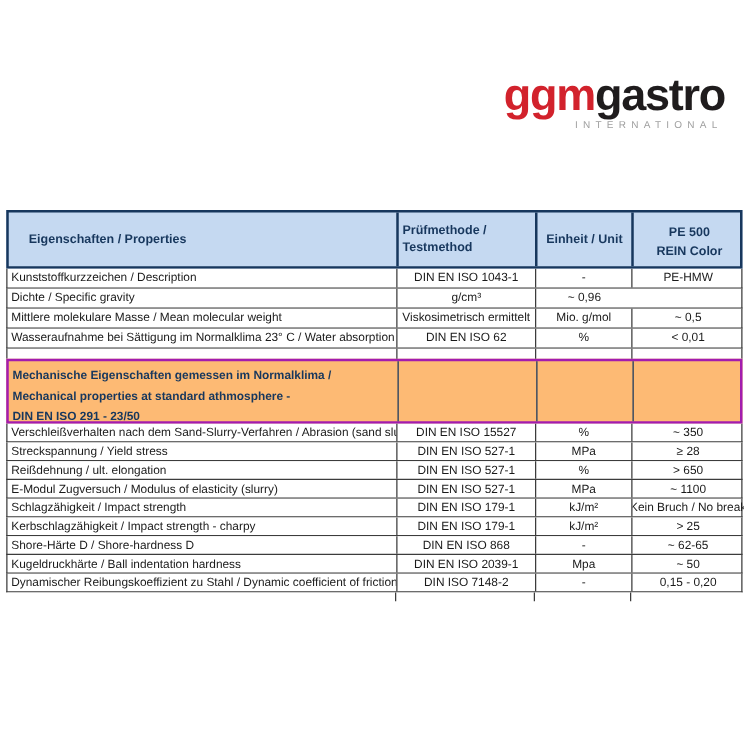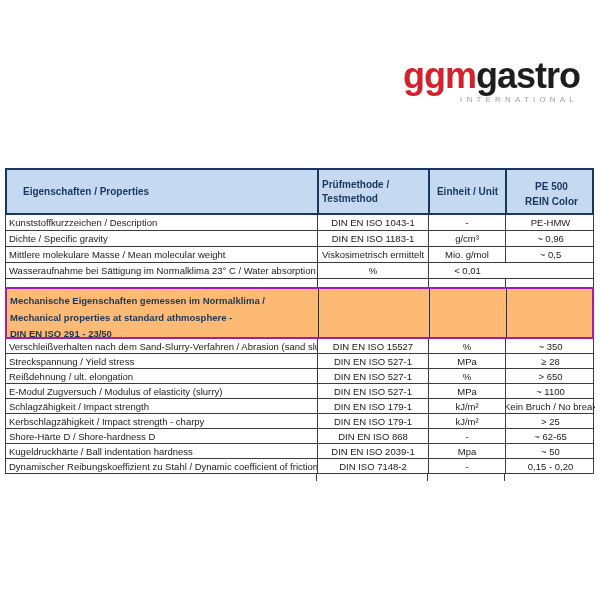--- a/index.html
+++ b/index.html
@@ -77,32 +77,32 @@
     </div>
 
     <div class="grid drow">
       <div class="cell c-prop">Kunststoffkurzzeichen / Description</div>
       <div class="cell c-mid">DIN EN ISO 1043-1</div>
       <div class="cell c-mid">-</div>
       <div class="cell c-mid">PE-HMW</div>
     </div>
     <div class="grid drow">
       <div class="cell c-prop">Dichte / Specific gravity</div>
-      <div class="cell c-mid">DIN EN ISO 1183-1</div>
       <div class="cell c-mid">g/cm³</div>
       <div class="cell c-mid">~ 0,96</div>
     </div>
     <div class="grid drow">
       <div class="cell c-prop">Mittlere molekulare Masse / Mean molecular weight</div>
       <div class="cell c-mid">Viskosimetrisch ermittelt</div>
       <div class="cell c-mid">Mio. g/mol</div>
       <div class="cell c-mid">~ 0,5</div>
     </div>
     <div class="grid drow">
       <div class="cell c-prop">Wasseraufnahme bei Sättigung im Normalklima 23° C / Water absorption at 23° C</div>
+      <div class="cell c-mid">DIN EN ISO 62</div>
       <div class="cell c-mid">%</div>
       <div class="cell c-mid">&lt; 0,01</div>
     </div>
 
     <div class="grid spacer-row">
       <div class="cell"></div>
       <div class="cell"></div>
       <div class="cell"></div>
       <div class="cell"></div>
     </div>

